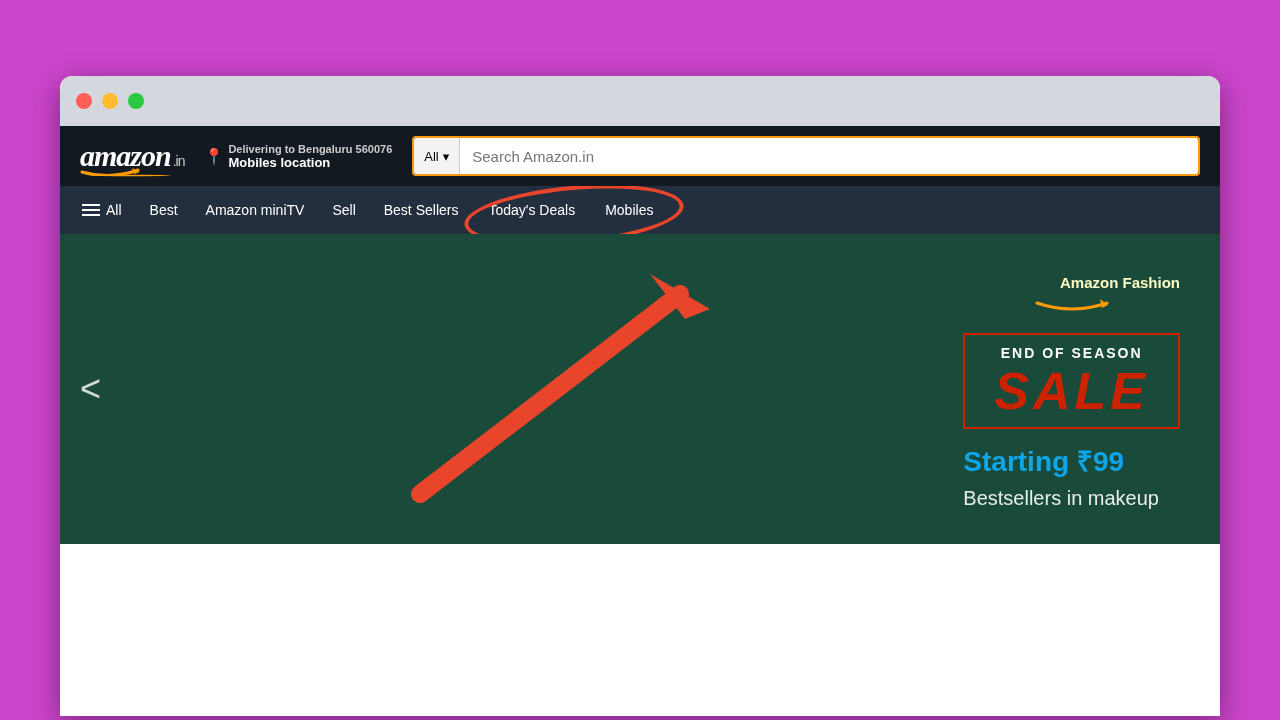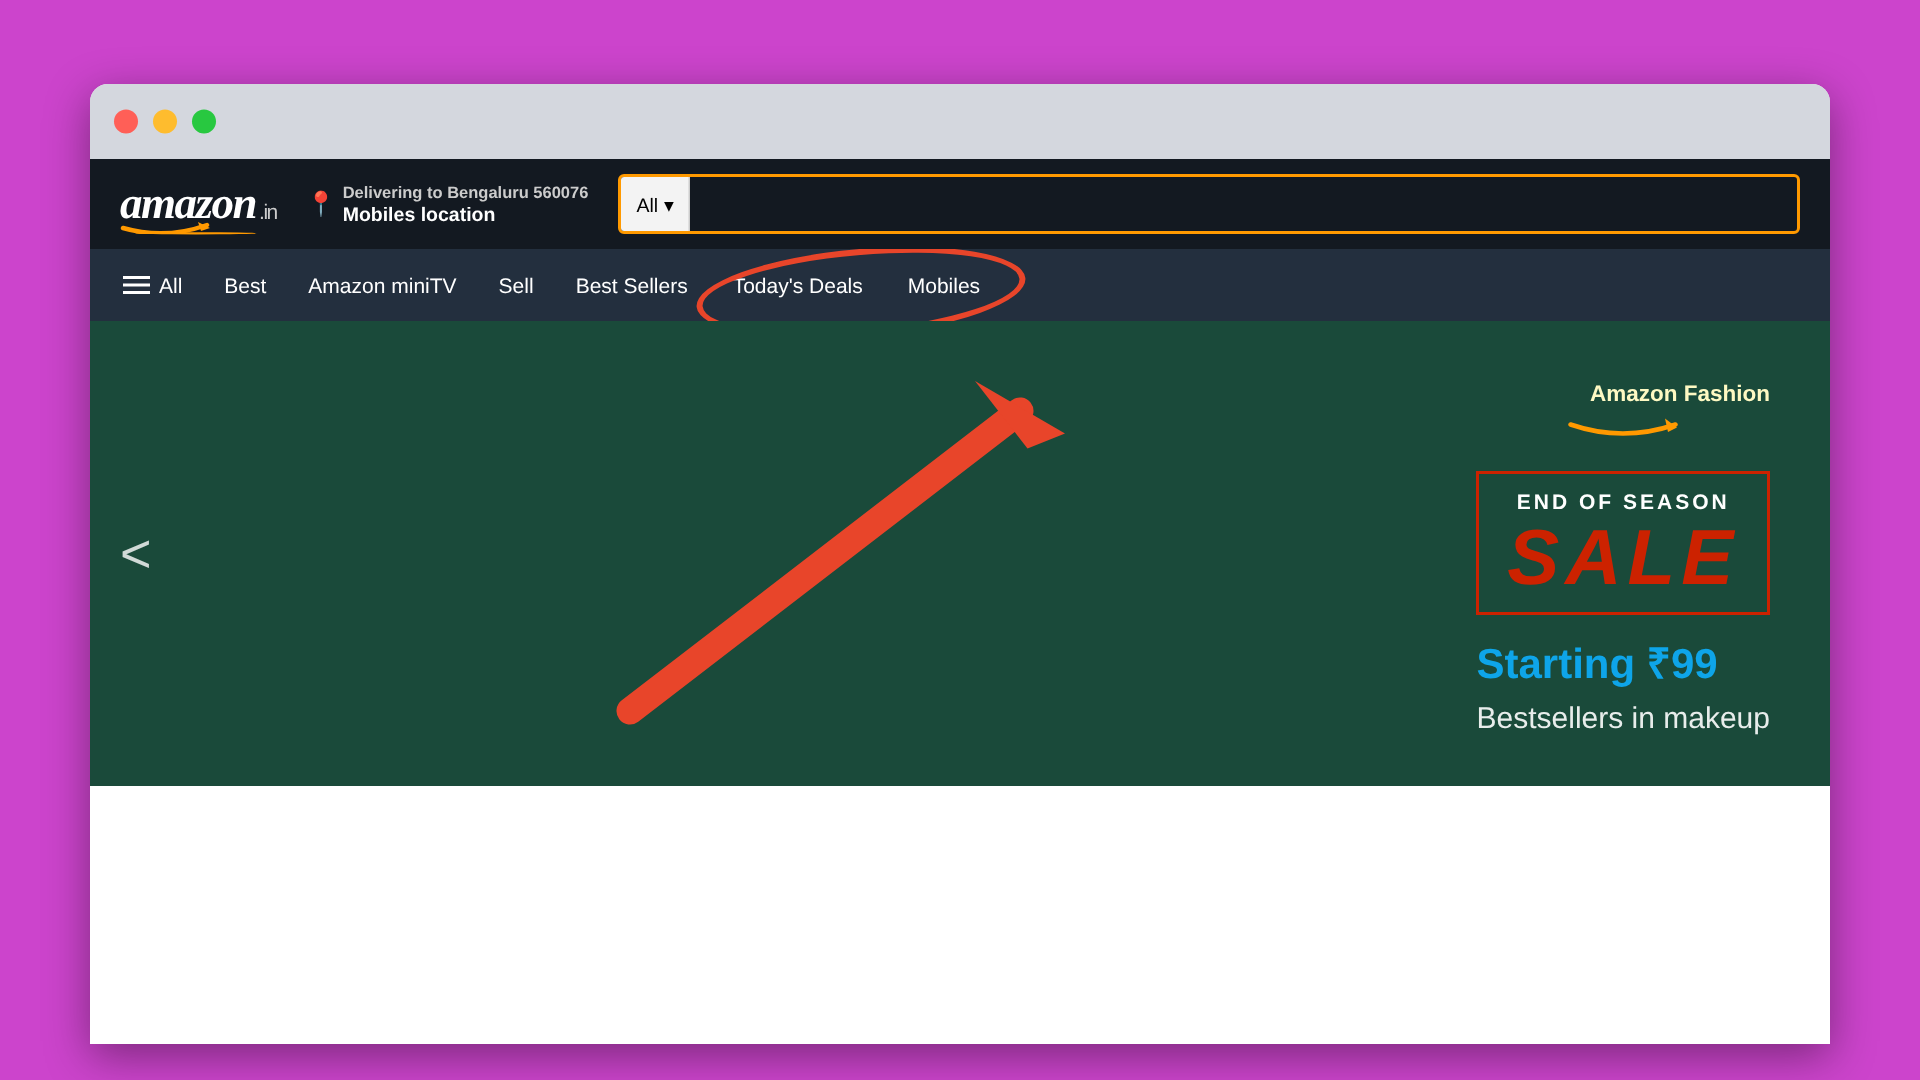--- a/index.html
+++ b/index.html
@@ -16,21 +16,21 @@
     }
 
     .browser-window {
       width: 1160px;
       height: 640px;
       background: #e8eaf0;
       border-radius: 12px 12px 0 0;
       overflow: hidden;
       box-shadow: 0 8px 30px rgba(0,0,0,0.4);
       position: relative;
-      top: 16px;
+      top: 36px;
     }
 
     .browser-titlebar {
       background: #d4d7de;
       height: 50px;
       display: flex;
       align-items: center;
       padding: 0 16px;
       gap: 10px;
     }
@@ -231,21 +231,21 @@
       margin-bottom: 4px;
     }
 
     .amazon-fashion-smile {
       text-align: center;
       margin-bottom: 16px;
     }
 
     .end-of-season {
       border: 2px solid #cc2200;
-      padding: 10px 8px;
+      padding: 10px 29px;
       text-align: center;
     }
 
     .end-of-season-text {
       color: #fff;
       font-size: 14px;
       font-weight: bold;
       letter-spacing: 2px;
       margin-bottom: 4px;
     }
@@ -331,20 +331,21 @@
           <div class="deliver-text">Delivering to Bengaluru 560076</div>
           <div class="location-text">Mobiles location</div>
         </div>
       </div>
 
       <div class="search-bar">
         <div class="search-category">
           <span>All</span>
           <span>▾</span>
         </div>
+        <input class="search-input" type="text" placeholder="Search Amazon.in" style="">
       </div>
     </div>
 
     <div class="amazon-nav">
 
       <div class="nav-item nav-all">
         <div class="hamburger-icon">
           <span></span>
             <span></span>
             <span></span>

